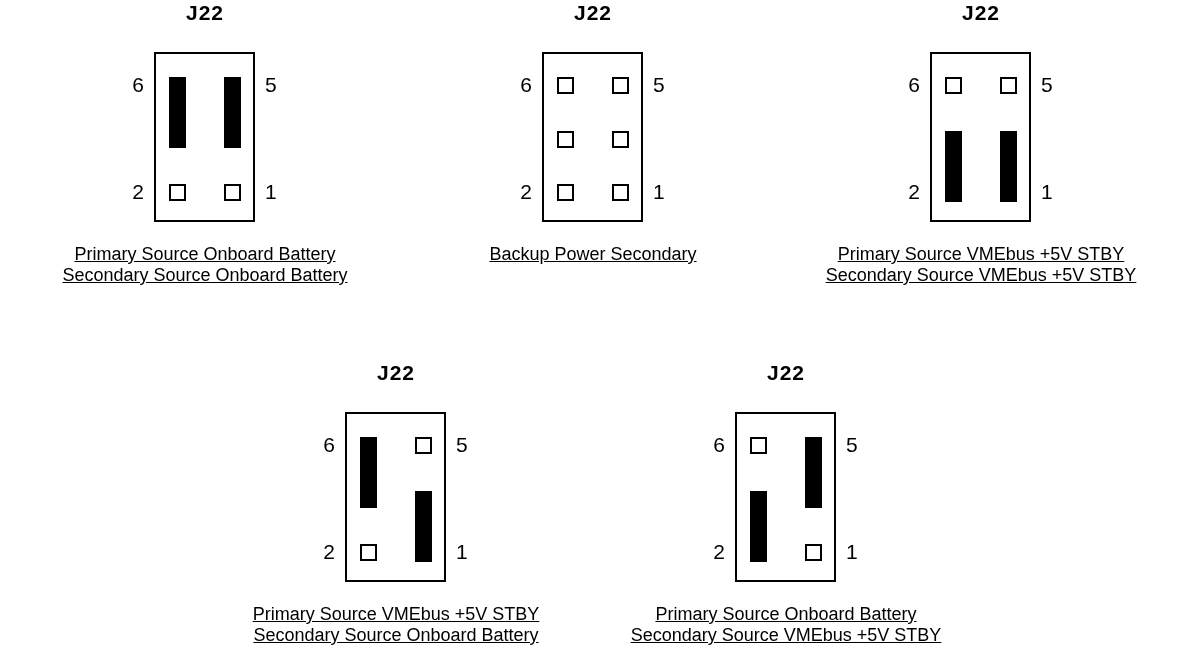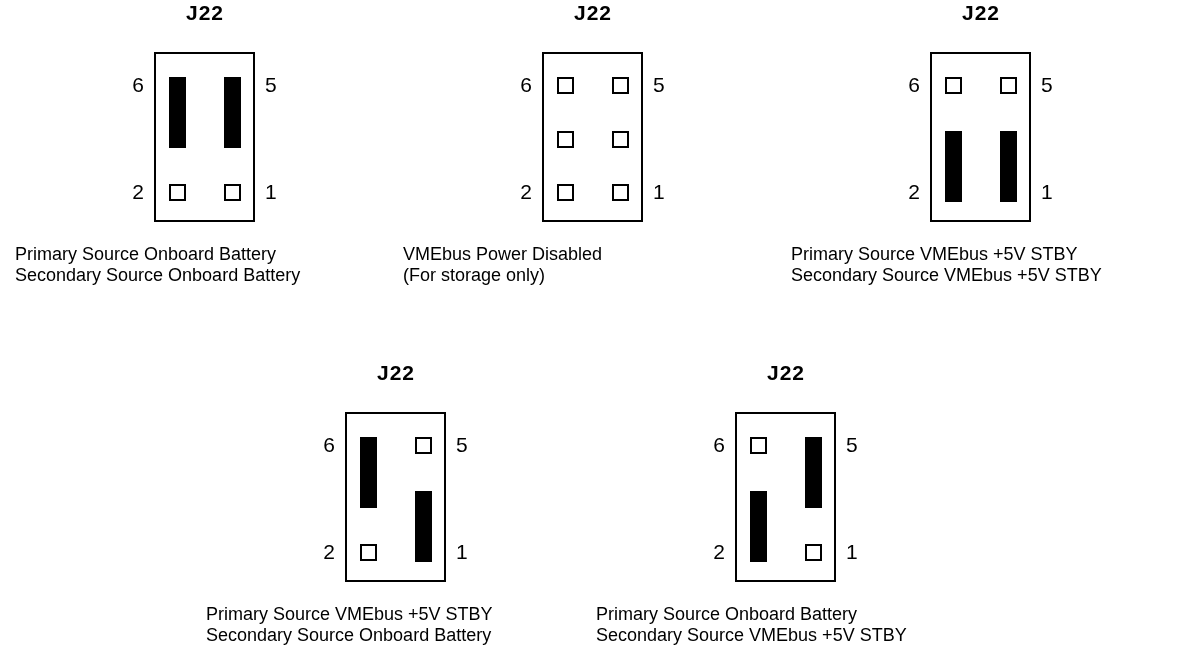--- a/index.html
+++ b/index.html
@@ -73,24 +73,25 @@
   }
   .pl-tl { left: 93px;  top: 74px;  text-align: right; }
   .pl-tr { left: 250px; top: 74px;  text-align: left; }
   .pl-bl { left: 93px;  top: 181px; text-align: right; }
   .pl-br { left: 250px; top: 181px; text-align: left; }
   .caption {
     position: absolute;
     top: 244px;
     left: 0;
     right: 0;
-    text-align: left;
+    text-align: center;
     font-size: 18px;
     line-height: 21px;
     white-space: nowrap;
+    text-decoration: underline;
   }
 </style>
 </head>
 <body>
 
 <div id="canvas">
   <div class="diagram" style="left:15px;  top:0px;">
   <div class="title">J22</div>
   <div class="pin-label pl-tl">6</div>
   <div class="pin-label pl-tr">5</div>
@@ -115,22 +116,21 @@
   <div class="pin-label pl-br">1</div>
   <div class="block">
         <div class="cell square col-left pos-top"></div>
         <div class="cell square col-right pos-top"></div>
         <div class="cell square col-left pos-middle"></div>
         <div class="cell square col-right pos-middle"></div>
         <div class="cell square col-left pos-bottom"></div>
         <div class="cell square col-right pos-bottom"></div>
       </div>
   <div class="caption">
-        <div>VMEbus Power Disabled</div>
-        <div>(For storage only)</div>
+        <div>Backup Power Secondary</div>
       </div>
 </div>
   <div class="diagram" style="left:791px; top:0px;">
   <div class="title">J22</div>
   <div class="pin-label pl-tl">6</div>
   <div class="pin-label pl-tr">5</div>
   <div class="pin-label pl-bl">2</div>
   <div class="pin-label pl-br">1</div>
   <div class="block">
         <div class="cell square col-left pos-top"></div>

